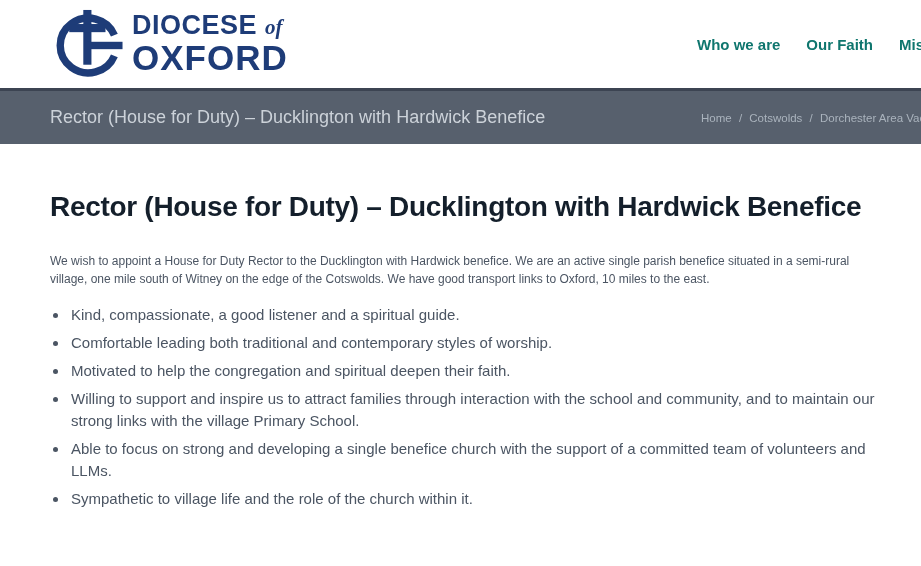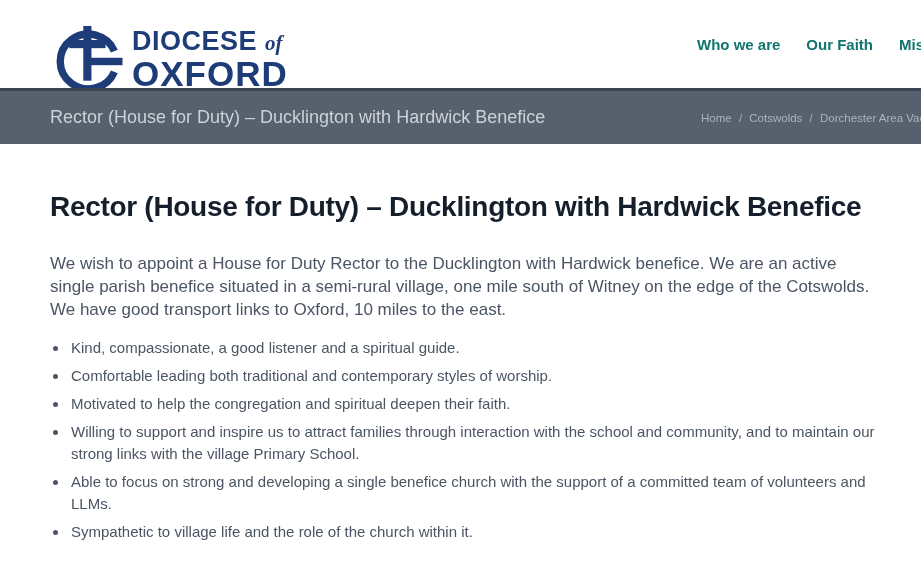--- a/index.html
+++ b/index.html
@@ -8,21 +8,21 @@
 
   
   .header {
     position: relative;
     height: 88px;
     background: #ffffff;
   }
   .brand {
     position: absolute;
     left: 50px;
-    top: 23px;
+    top: 7px;
     display: flex;
     align-items: center;
   }
   .brand-logo { width: 74px; height: 74px; }
   .brand-text {
     margin-left: 8px;
     color: #1e3c78;
     font-weight: bold;
     line-height: 1.02;
     letter-spacing: 0.5px;
@@ -89,22 +89,22 @@
   }
   .page-heading {
     font-size: 28px;
     line-height: 1.2;
     font-weight: bold;
     letter-spacing: -0.3px;
     color: #141f2b;
   }
   .content p {
     margin-top: 28px;
-    font-size: 17px;
-    line-height: 23px;
+    font-size: 12px;
+    line-height: 18px;
     max-width: 838px;
   }
   .content p.seek { margin-top: 20px; }
   .qualities {
     margin: 16px 0 0 0;
     padding-left: 19px;
     max-width: 838px;
   }
   .qualities li {
     font-size: 15px;

